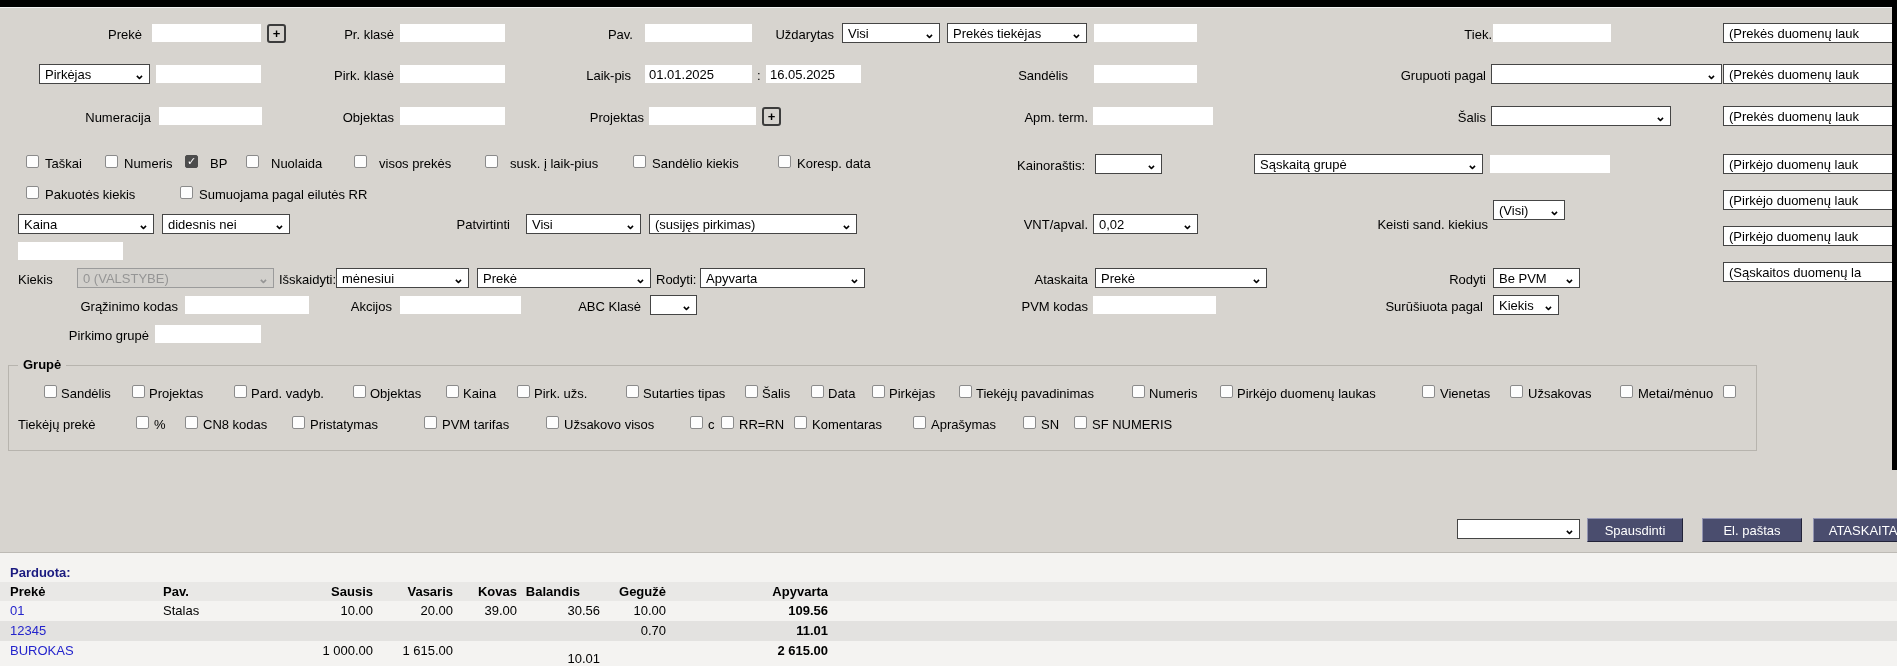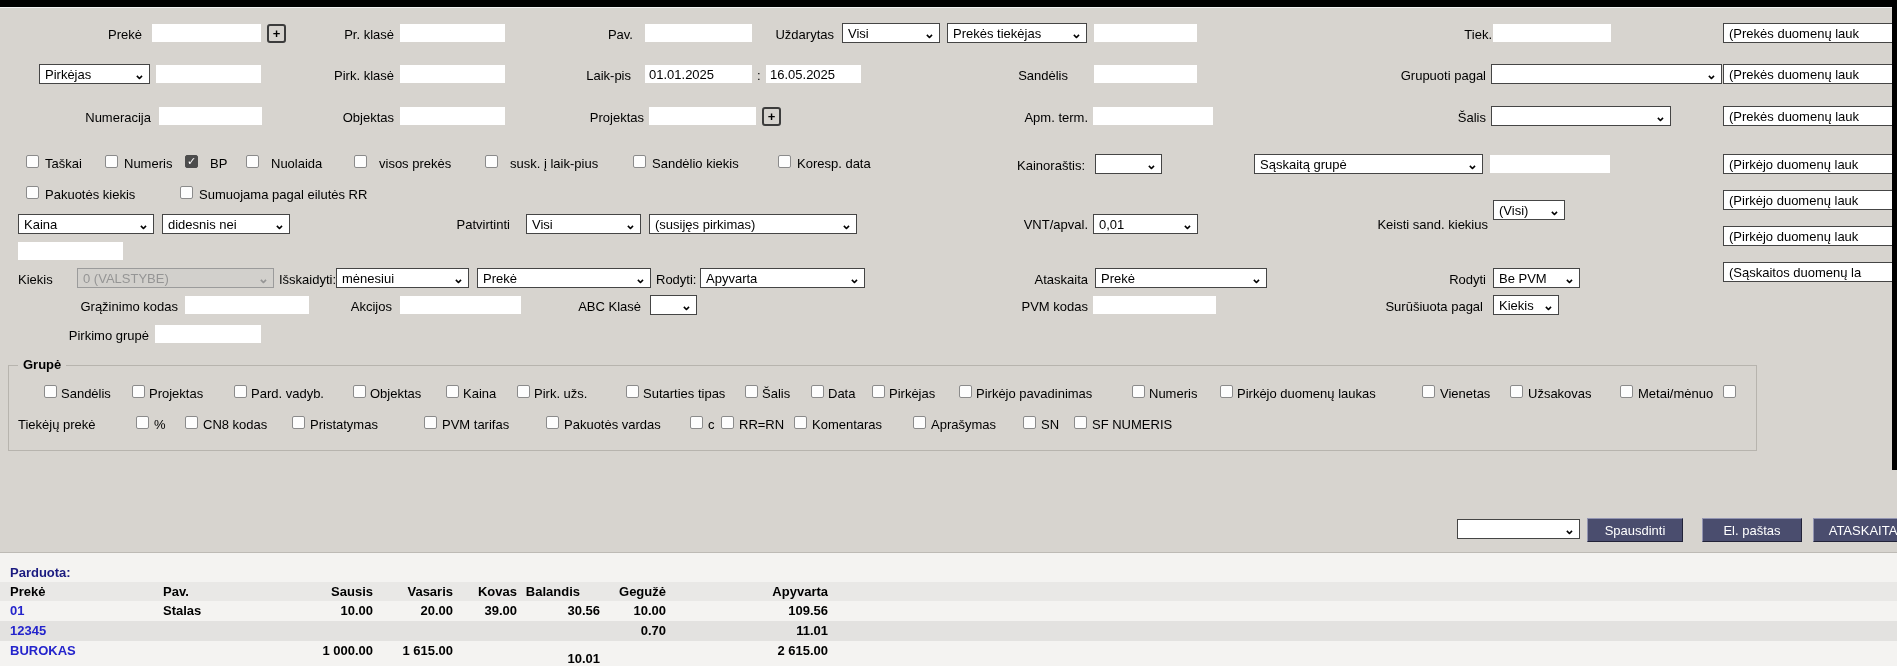--- a/index.html
+++ b/index.html
@@ -26,21 +26,21 @@
   .cb.on::after{content:"\2713";color:#fff;font-size:11px;position:absolute;left:1px;top:-1px;}
   .fieldset{position:absolute;border:1px solid #b7b4ae;}
   .legend{position:absolute;font-weight:bold;background:#d7d4cf;padding:0 5px;z-index:2;}
   .btn{position:absolute;height:24px;background:#4a4d6e;color:#fff;display:flex;align-items:center;
        justify-content:center;box-sizing:border-box;padding:0 10px;cursor:pointer;
        border-top:1px solid #9395b2;border-left:1px solid #9395b2;
        border-right:1px solid #222338;border-bottom:1px solid #222338;}
   .divider{position:absolute;left:0;top:552px;width:1897px;height:1px;background:#bdbab5;}
   .report{position:absolute;left:0;top:553px;width:1897px;height:113px;background:#f4f3f1;}
   .stripe{position:absolute;left:0;width:1897px;}
-  .tcell{position:absolute;white-space:nowrap;font-weight:bold;}
+  .tcell{position:absolute;white-space:nowrap;}
   .num{text-align:right;}
   .link{color:#2424cc;cursor:pointer;}
   .bold{font-weight:bold;}
   .title{font-weight:bold;color:#1b1b80;}
 </style>
 </head>
 <body>
 
 <div class="stage">
   <div class="topbar"></div>
@@ -149,21 +149,21 @@
   <div class="sel" style="left:526px;top:214px;width:115px">
       <span class="st">Visi</span>
       <span class="chev">⌄</span>
     </div>
   <div class="sel" style="left:649px;top:214px;width:208px">
       <span class="st">(susijęs pirkimas)</span>
       <span class="chev">⌄</span>
     </div>
   <div class="lbl r" style="left:1008px;top:217px;width:80px">VNT/apval.</div>
   <div class="sel" style="left:1093px;top:214px;width:105px">
-      <span class="st">0,01</span>
+      <span class="st">0,02</span>
       <span class="chev">⌄</span>
     </div>
   <div class="lbl r" style="left:1355px;top:217px;width:133px">Keisti sand. kiekius</div>
   <div class="sel" style="left:1493px;top:200px;width:72px">
       <span class="st">(Visi)</span>
       <span class="chev">⌄</span>
     </div>
   <input class="inp" style="left: 18px; top: 242px; width: 105px;">
 
   <div class="lbl" style="left:18px;top:272px">Kiekis</div>
@@ -233,21 +233,21 @@
   <div class="lbl" style="left:534px;top:386px">Pirk. užs.</div>
   <span class="cb" style="left:626px;top:385px"></span>
   <div class="lbl" style="left:643px;top:386px">Sutarties tipas</div>
   <span class="cb" style="left:745px;top:385px"></span>
   <div class="lbl" style="left:762px;top:386px">Šalis</div>
   <span class="cb" style="left:811px;top:385px"></span>
   <div class="lbl" style="left:828px;top:386px">Data</div>
   <span class="cb" style="left:872px;top:385px"></span>
   <div class="lbl" style="left:889px;top:386px">Pirkėjas</div>
   <span class="cb" style="left:959px;top:385px"></span>
-  <div class="lbl" style="left:976px;top:386px">Pirkėjo pavadinimas</div>
+  <div class="lbl" style="left:976px;top:386px">Tiekėjų pavadinimas</div>
   <span class="cb" style="left:1132px;top:385px"></span>
   <div class="lbl" style="left:1149px;top:386px">Numeris</div>
   <span class="cb" style="left:1220px;top:385px"></span>
   <div class="lbl" style="left:1237px;top:386px">Pirkėjo duomenų laukas</div>
   <span class="cb" style="left:1422px;top:385px"></span>
   <div class="lbl" style="left:1440px;top:386px">Vienetas</div>
   <span class="cb" style="left:1510px;top:385px"></span>
   <div class="lbl" style="left:1528px;top:386px">Užsakovas</div>
   <span class="cb" style="left:1620px;top:385px"></span>
   <div class="lbl" style="left:1638px;top:386px">Metai/mėnuo</div>
@@ -256,21 +256,21 @@
   <div class="lbl" style="left:18px;top:417px">Tiekėjų prekė</div>
   <span class="cb" style="left:136px;top:416px"></span>
   <div class="lbl" style="left:154px;top:417px">%</div>
   <span class="cb" style="left:185px;top:416px"></span>
   <div class="lbl" style="left:203px;top:417px">CN8 kodas</div>
   <span class="cb" style="left:292px;top:416px"></span>
   <div class="lbl" style="left:310px;top:417px">Pristatymas</div>
   <span class="cb" style="left:424px;top:416px"></span>
   <div class="lbl" style="left:442px;top:417px">PVM tarifas</div>
   <span class="cb" style="left:546px;top:416px"></span>
-  <div class="lbl" style="left:564px;top:417px">Pakuotės vardas</div>
+  <div class="lbl" style="left:564px;top:417px">Užsakovo visos</div>
   <span class="cb" style="left:690px;top:416px"></span>
   <div class="lbl" style="left:708px;top:417px">c</div>
   <span class="cb" style="left:721px;top:416px"></span>
   <div class="lbl" style="left:739px;top:417px">RR=RN</div>
   <span class="cb" style="left:794px;top:416px"></span>
   <div class="lbl" style="left:812px;top:417px">Komentaras</div>
   <span class="cb" style="left:913px;top:416px"></span>
   <div class="lbl" style="left:931px;top:417px">Aprašymas</div>
   <span class="cb" style="left:1023px;top:416px"></span>
   <div class="lbl" style="left:1041px;top:417px">SN</div>

